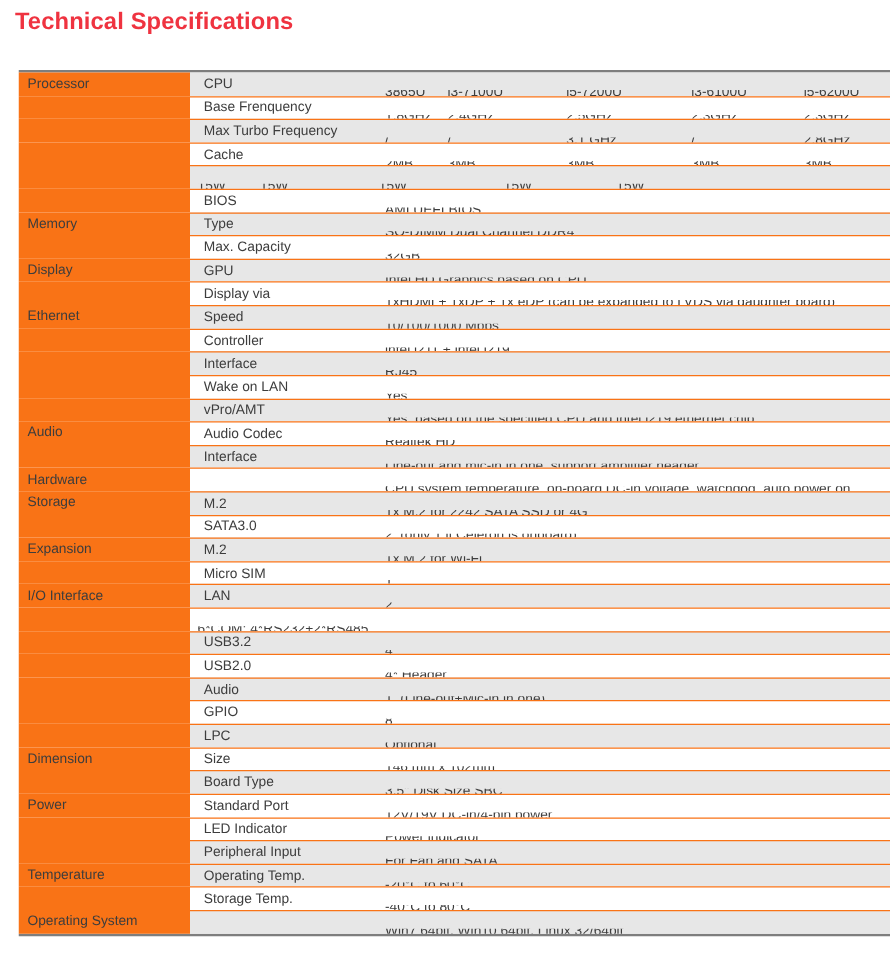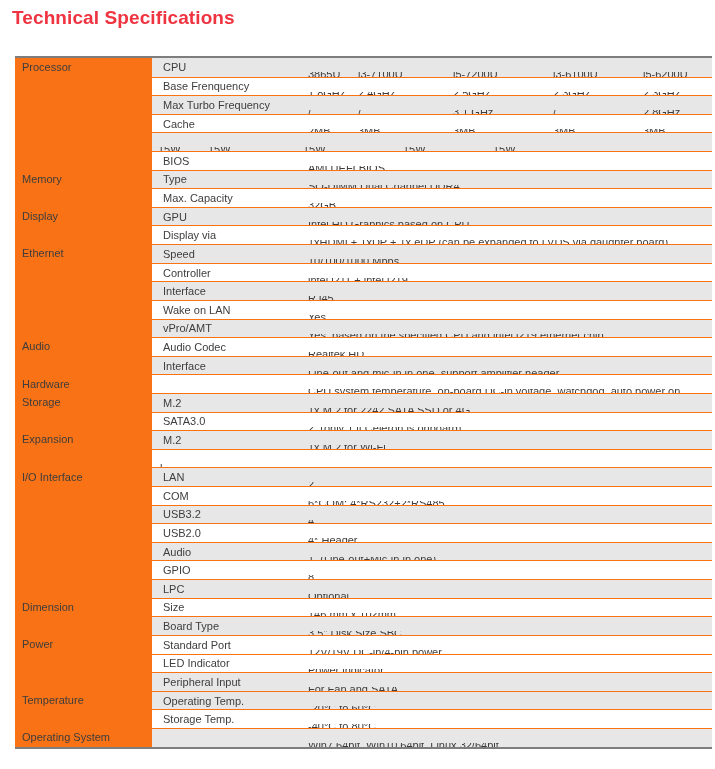--- a/index.html
+++ b/index.html
@@ -235,34 +235,34 @@
       <div class="row shaded">
         <div class="cat">Expansion</div>
         <div class="body">
           <div class="prop">M.2</div>
           <div class="val span">1x M.2 for Wi-Fi</div>
         </div>
       </div>
       <div class="row">
         <div class="cat"></div>
         <div class="body">
+          <div class="prop">Micro SIM</div>
           <div class="val span">1</div>
         </div>
       </div>
       <div class="row shaded">
         <div class="cat">I/O Interface</div>
         <div class="body">
           <div class="prop">LAN</div>
           <div class="val span">2</div>
         </div>
       </div>
       <div class="row">
         <div class="cat"></div>
         <div class="body">
-          <div class="prop">COM</div>
           <div class="val span">6*COM: 4*RS232+2*RS485</div>
         </div>
       </div>
       <div class="row shaded">
         <div class="cat"></div>
         <div class="body">
           <div class="prop">USB3.2</div>
           <div class="val span">4</div>
         </div>
       </div>

